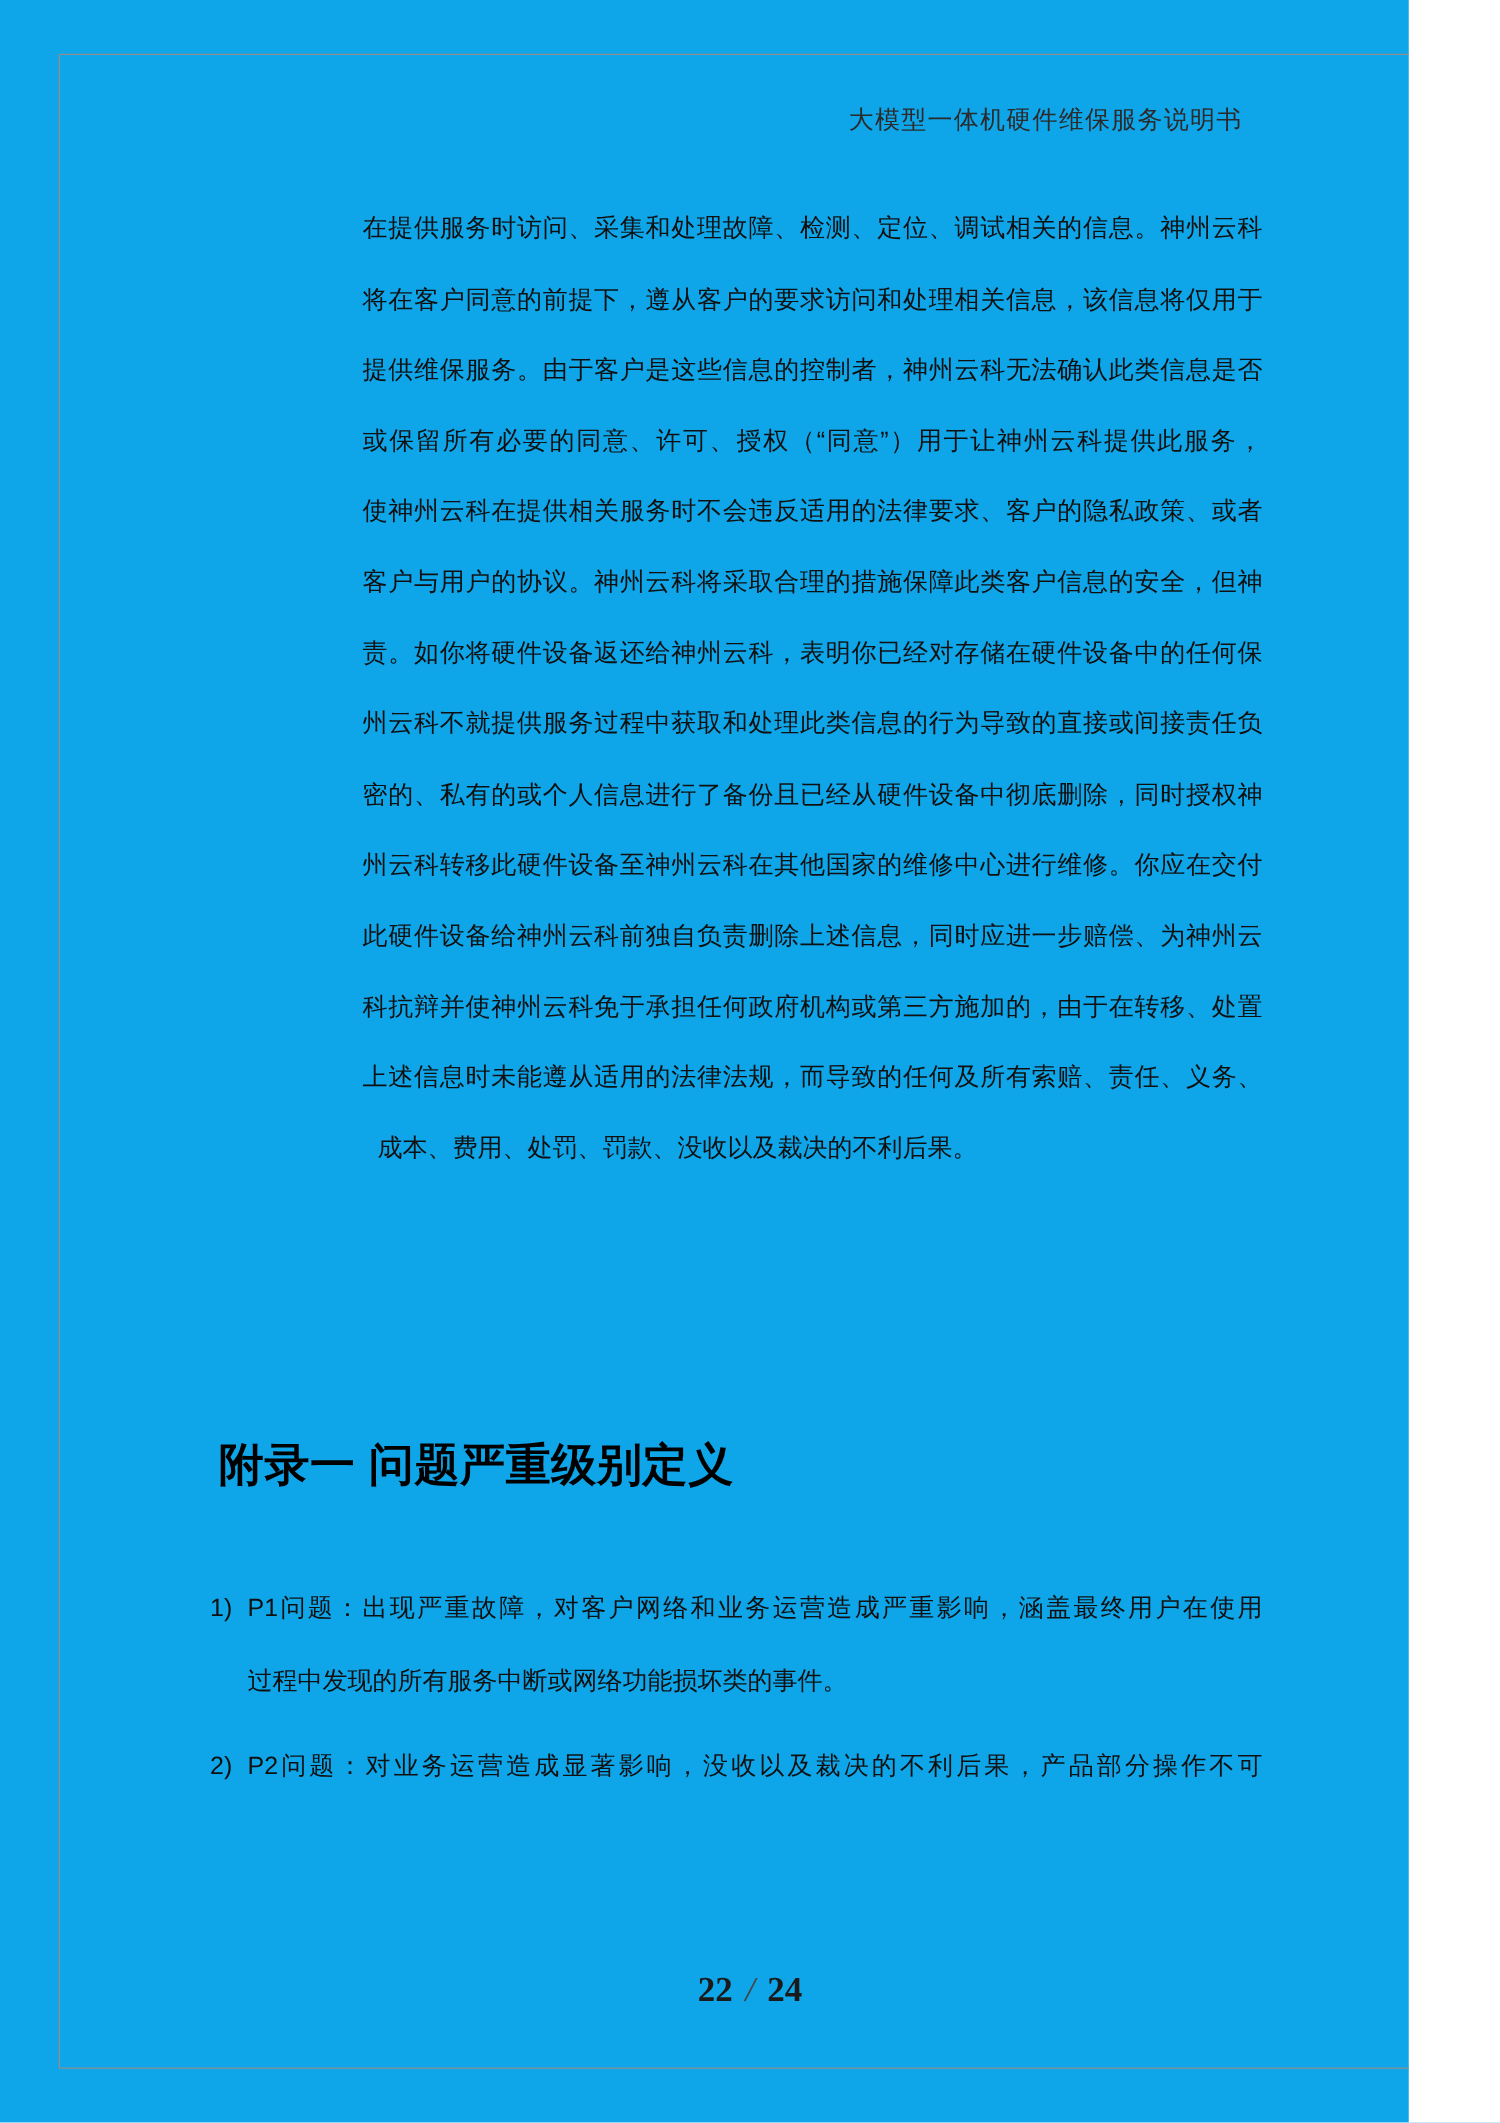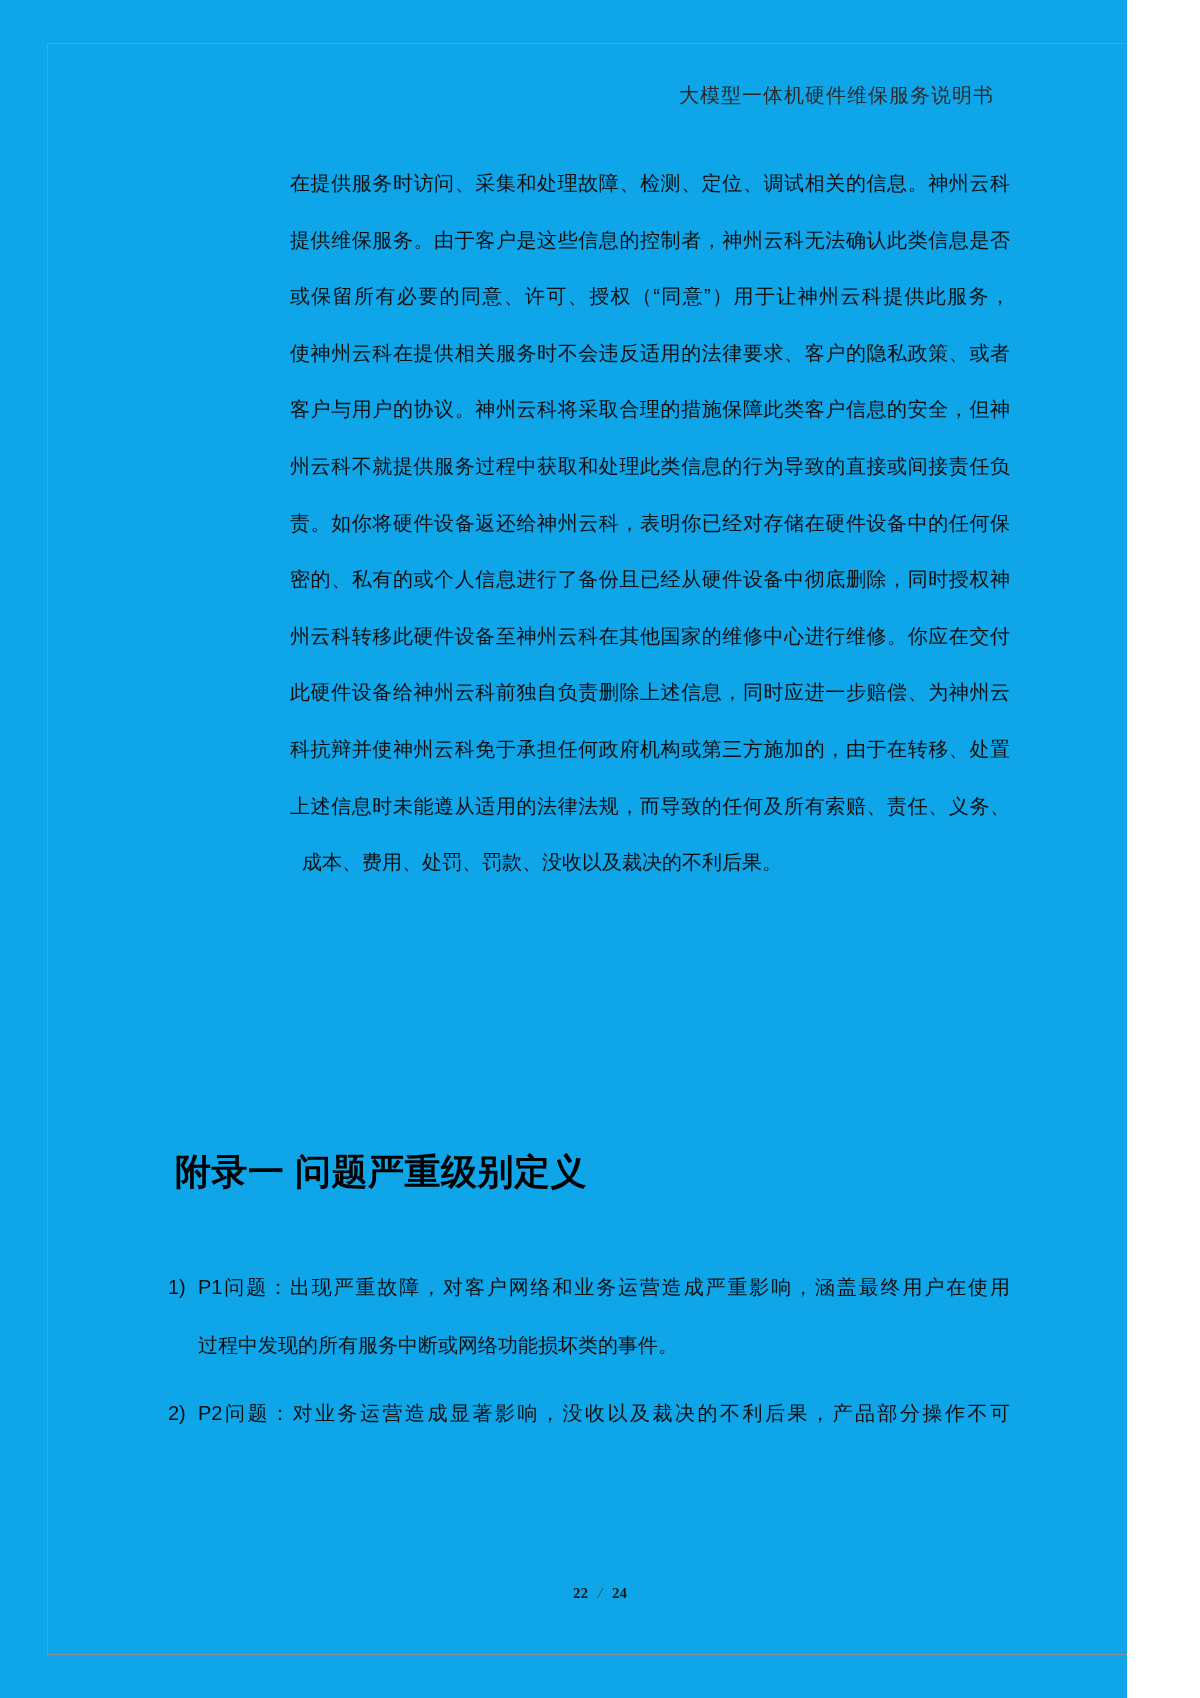--- a/index.html
+++ b/index.html
@@ -100,21 +100,21 @@
     text-align-last: left;
     white-space: normal;
   }
   .page-footer {
     position: absolute;
     top: 1578px;
     left: 0;
     width: 1200px;
     text-align: center;
     font-family: "Liberation Serif", "DejaVu Serif", serif;
-    font-size: 15px;
+    font-size: 28px;
     line-height: 30px;
     color: #1a1a1a;
   }
   .page-footer .num { font-weight: 700; }
   .page-footer .sep {
     font-weight: 400;
     font-style: italic;
     color: #444444;
     margin: 0 10px;
   }
@@ -125,26 +125,27 @@
 <div class="page">
 
   <div class="page-border"></div>
 
   <div class="page-header">
     <span>大模型一体机硬件维保服务说明书</span>
   </div>
 
   <div class="body-paragraph">
     <div class="pline">在提供服务时访问、采集和处理故障、检测、定位、调试相关的信息。神州云科</div>
+    <div class="pline">将在客户同意的前提下，遵从客户的要求访问和处理相关信息，该信息将仅用于</div>
     <div class="pline">提供维保服务。由于客户是这些信息的控制者，神州云科无法确认此类信息是否</div>
     <div class="pline">或保留所有必要的同意、许可、授权（“同意”）用于让神州云科提供此服务，</div>
     <div class="pline">使神州云科在提供相关服务时不会违反适用的法律要求、客户的隐私政策、或者</div>
     <div class="pline">客户与用户的协议。神州云科将采取合理的措施保障此类客户信息的安全，但神</div>
+    <div class="pline">责。如你将硬件设备返还给神州云科，表明你已经对存储在硬件设备中的任何保</div>
     <div class="pline">州云科不就提供服务过程中获取和处理此类信息的行为导致的直接或间接责任负</div>
-    <div class="pline">责。如你将硬件设备返还给神州云科，表明你已经对存储在硬件设备中的任何保</div>
     <div class="pline">密的、私有的或个人信息进行了备份且已经从硬件设备中彻底删除，同时授权神</div>
     <div class="pline">州云科转移此硬件设备至神州云科在其他国家的维修中心进行维修。你应在交付</div>
     <div class="pline">此硬件设备给神州云科前独自负责删除上述信息，同时应进一步赔偿、为神州云</div>
     <div class="pline">科抗辩并使神州云科免于承担任何政府机构或第三方施加的，由于在转移、处置</div>
     <div class="pline">上述信息时未能遵从适用的法律法规，而导致的任何及所有索赔、责任、义务、</div>
     <div class="pline last">成本、费用、处罚、罚款、没收以及裁决的不利后果。</div>
   </div>
 
   <div class="appendix-heading">附录一 问题严重级别定义</div>
 

